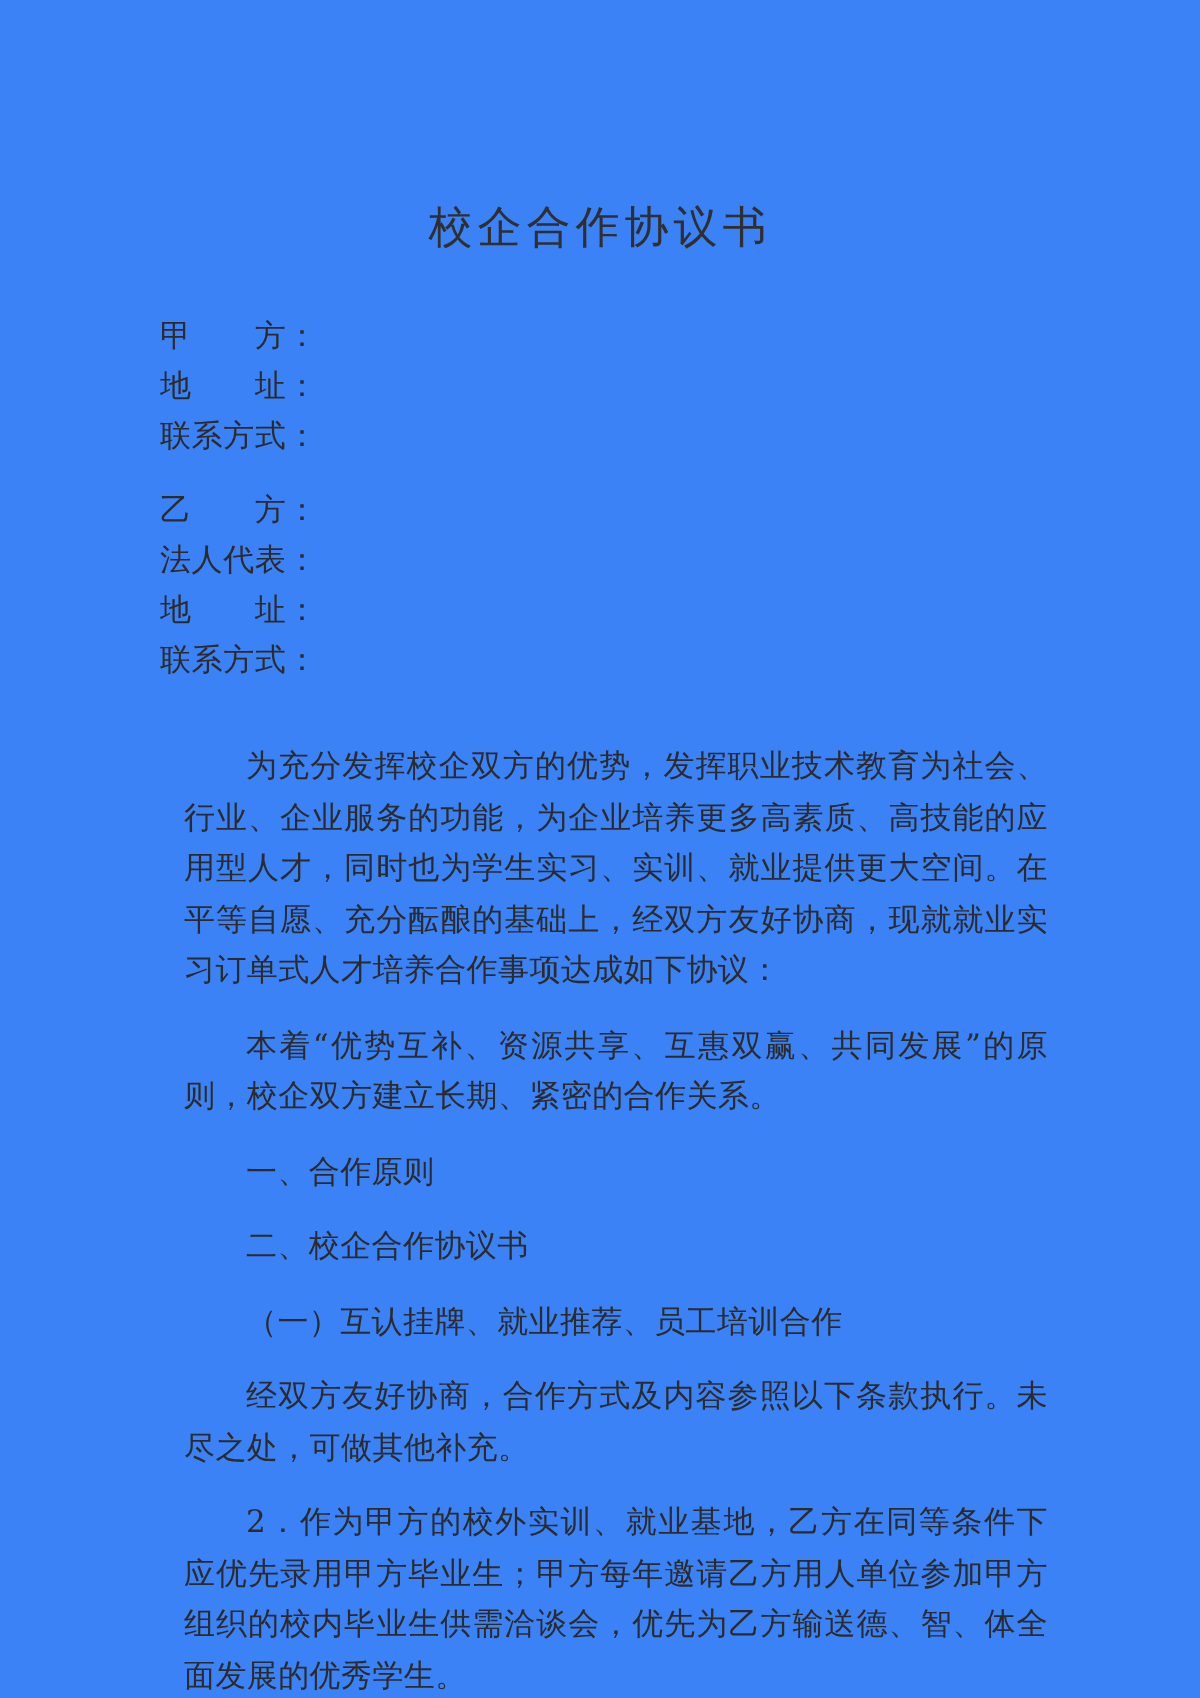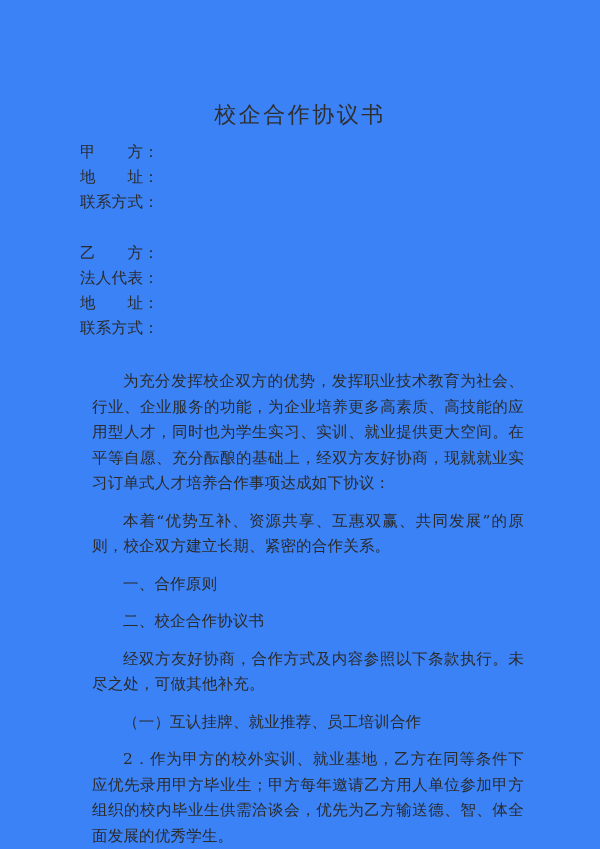--- a/index.html
+++ b/index.html
@@ -37,24 +37,24 @@
   }
 
   .content {
     margin: 0 auto;
     width: 456px;
     padding-left: 16px;
     box-sizing: content-box;
   }
 
   .party-block {
-    margin-top: 10px;
+    margin-top: 26px;
   }
   .party-block.second {
-    margin-top: 26px;
+    margin-top: 12px;
   }
 
   .field-line {
     font-size: 15.5px;
     line-height: 25px;
     color: #2b2b2b;
     white-space: pre;
     letter-spacing: 0.3px;
   }
 
@@ -102,23 +102,23 @@
     <div class="body-block">
 
       <p class="para">为充分发挥校企双方的优势，发挥职业技术教育为社会、行业、企业服务的功能，为企业培养更多高素质、高技能的应用型人才，同时也为学生实习、实训、就业提供更大空间。在平等自愿、充分酝酿的基础上，经双方友好协商，现就就业实习订单式人才培养合作事项达成如下协议：</p>
 
       <p class="para">本着“优势互补、资源共享、互惠双赢、共同发展”的原则，校企双方建立长期、紧密的合作关系。</p>
 
       <p class="para heading">一、合作原则</p>
 
       <p class="para heading">二、校企合作协议书</p>
 
+      <p class="para heading">（一）互认挂牌、就业推荐、员工培训合作</p>
+
       <p class="para">经双方友好协商，合作方式及内容参照以下条款执行。未尽之处，可做其他补充。</p>
-
-      <p class="para heading">（一）互认挂牌、就业推荐、员工培训合作</p>
 
 
       <p class="para">2．作为甲方的校外实训、就业基地，乙方在同等条件下应优先录用甲方毕业生；甲方每年邀请乙方用人单位参加甲方组织的校内毕业生供需洽谈会，优先为乙方输送德、智、体全面发展的优秀学生。</p>
 
     </div>
 
   </div>
 </div>
 
 </body></html>

